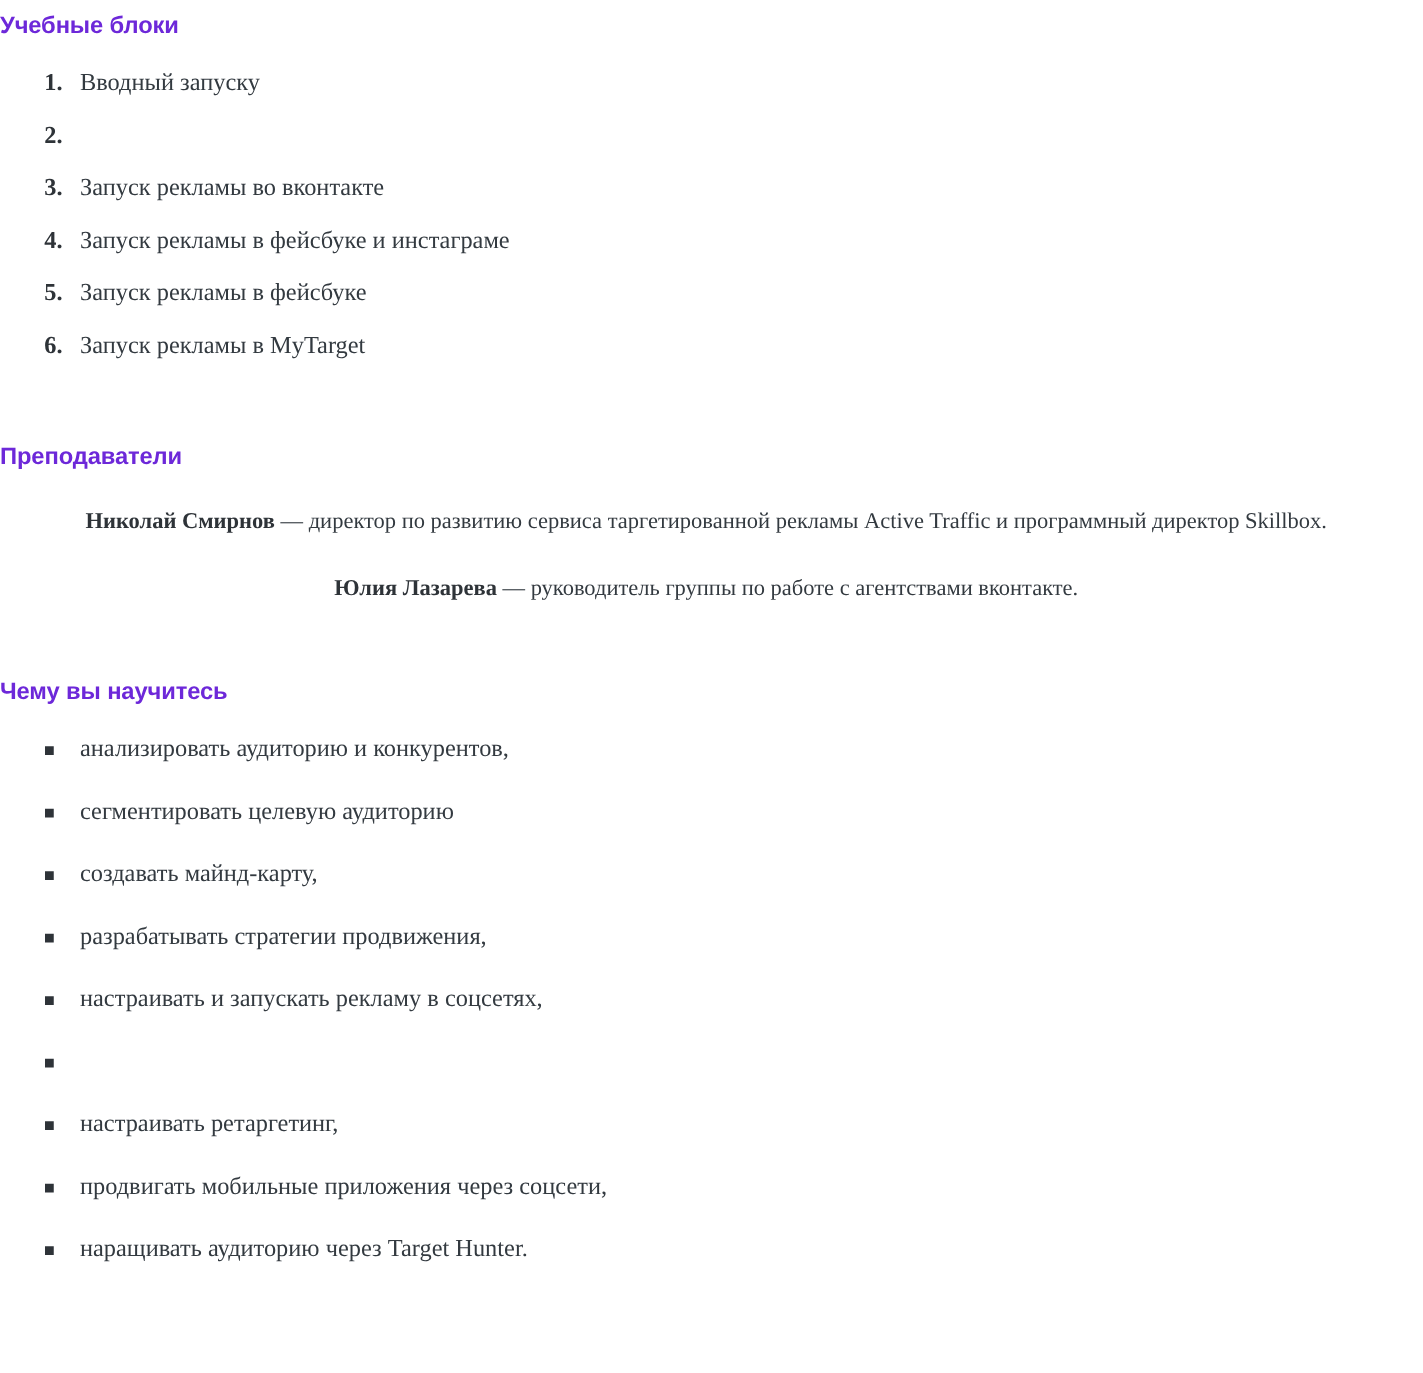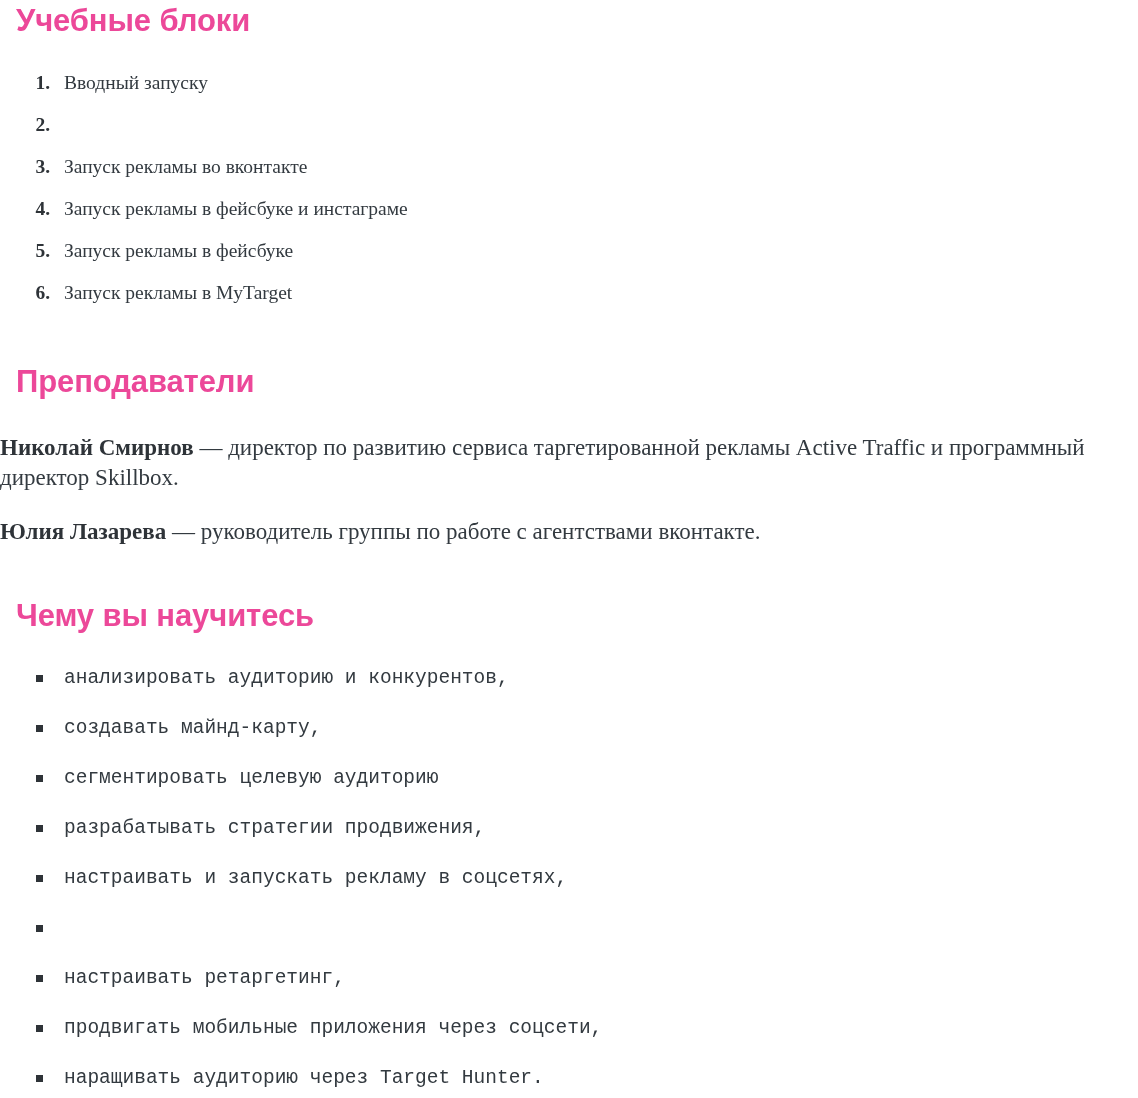--- a/index.html
+++ b/index.html
@@ -16,25 +16,25 @@
   .page {
     width: 1138px;
     padding: 0;
     position: relative;
   }
 
   
   .section-heading {
     font-family: "Liberation Sans", "DejaVu Sans", sans-serif;
     font-weight: bold;
-    font-size: 31px;
+    font-size: 19px;
     line-height: 30px;
-    color: #ec4899;
+    color: #6d28d9;
     letter-spacing: -0.1px;
-    margin: 16px;
+    margin: 0;
     padding: 0;
   }
 
   #sec-modules-heading { margin-top: 6px; }
   #sec-teachers-heading { margin-top: 0; }
   #sec-learn-heading { margin-top: 0; }
 
   
   ol.numbered {
     list-style: none;
@@ -61,25 +61,26 @@
     font-size: 19.5px;
     line-height: 24px;
     color: #2e3338;
   }
   ol.numbered > li .txt {
     display: block;
   }
 
   
   .teacher-para {
-    font-size: 23px;
+    font-size: 18px;
     line-height: 30px;
     color: #333a40;
     margin: 0;
     max-width: 1130px;
+    text-align: center;
   }
   .teacher-para .tname {
     font-weight: bold;
     color: #2e3338;
   }
 
   
   ul.bullets {
     list-style: none;
     margin: 0;
@@ -87,21 +88,20 @@
   }
   ul.bullets > li {
     position: relative;
     font-size: 19.5px;
     line-height: 24px;
     color: #333a40;
     padding-left: 64px;
     height: 50px;
     display: flex;
     align-items: flex-start;
-    font-family: Liberation Mono, monospace;
   }
   ul.bullets > li .sq {
     position: absolute;
     left: 36px;
     top: 9px;
     width: 7px;
     height: 7px;
     background: #2e3338;
   }
   ul.bullets > li .txt { display: block; }
@@ -167,28 +167,28 @@
 
   <div class="gap-after-heading-learn"></div>
 
   <ul class="bullets">
     <li>
       <span class="sq"></span>
       <span class="txt">анализировать аудиторию и конкурентов,</span>
     </li>
     <li>
       <span class="sq"></span>
+      <span class="txt">сегментировать целевую аудиторию</span>
+    </li>
+    <li>
+      <span class="sq"></span>
       <span class="txt">создавать майнд-карту,</span>
     </li>
     <li>
       <span class="sq"></span>
-      <span class="txt">сегментировать целевую аудиторию</span>
-    </li>
-    <li>
-      <span class="sq"></span>
       <span class="txt">разрабатывать стратегии продвижения,</span>
     </li>
     <li>
       <span class="sq"></span>
       <span class="txt">настраивать и запускать рекламу в соцсетях,</span>
     </li>
     <li>
       <span class="sq"></span>
     </li>
     <li>

